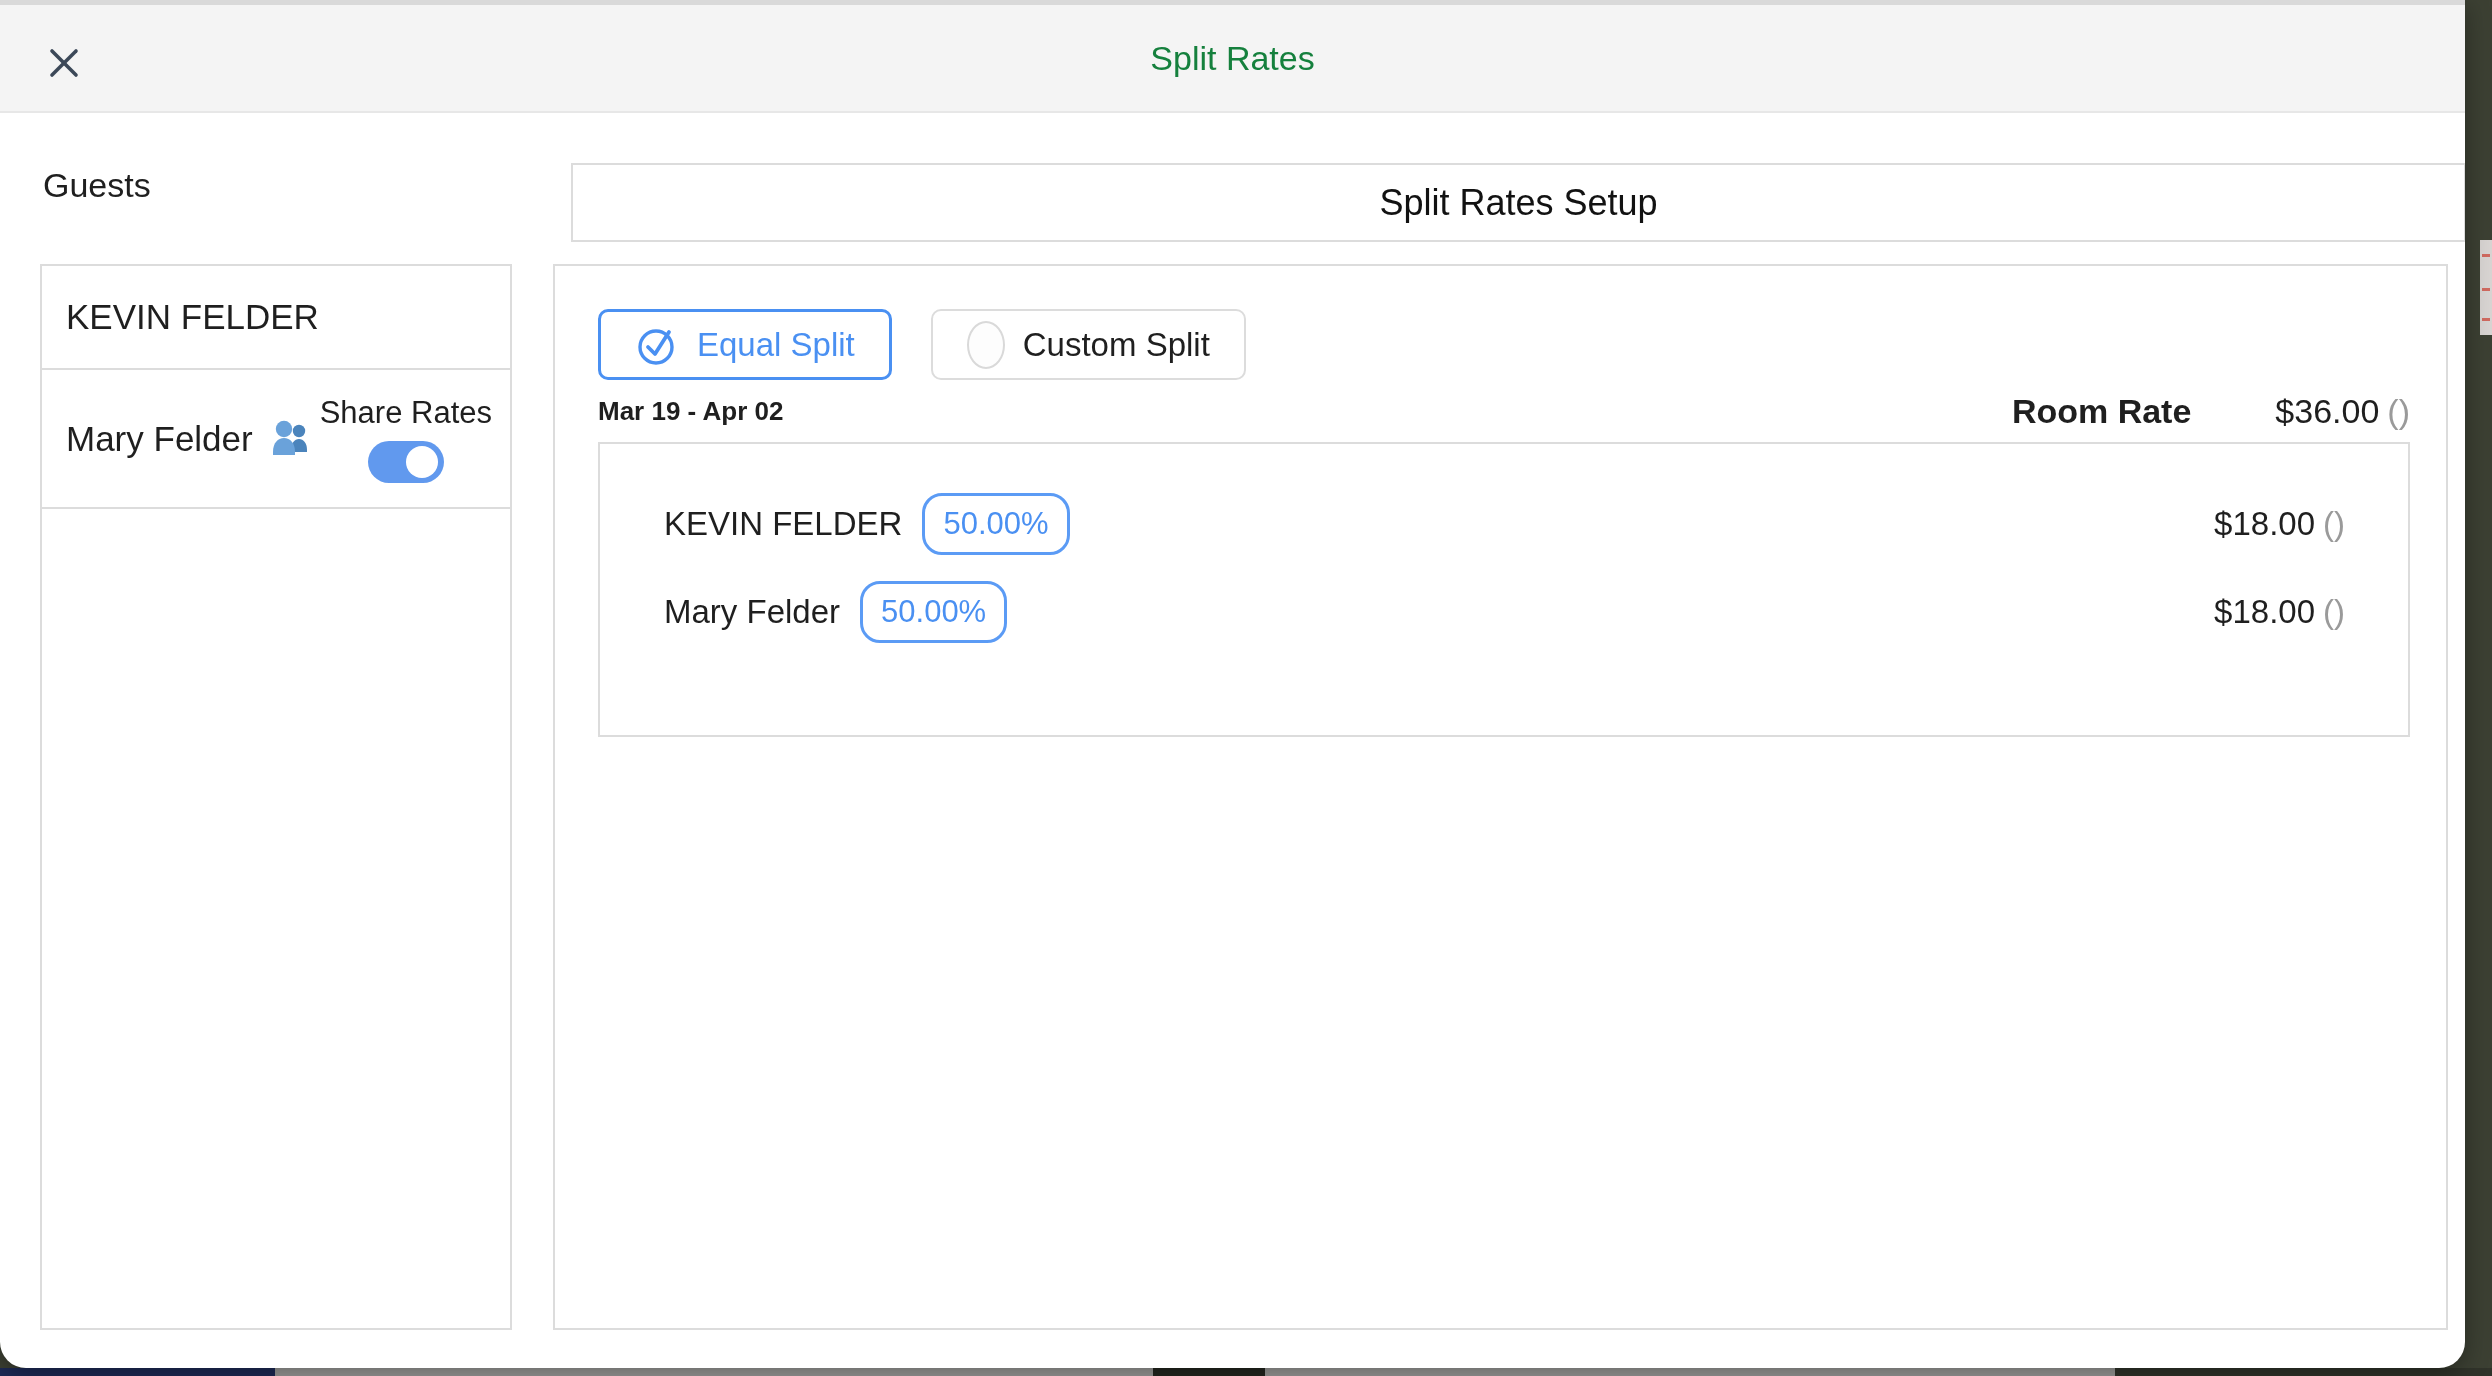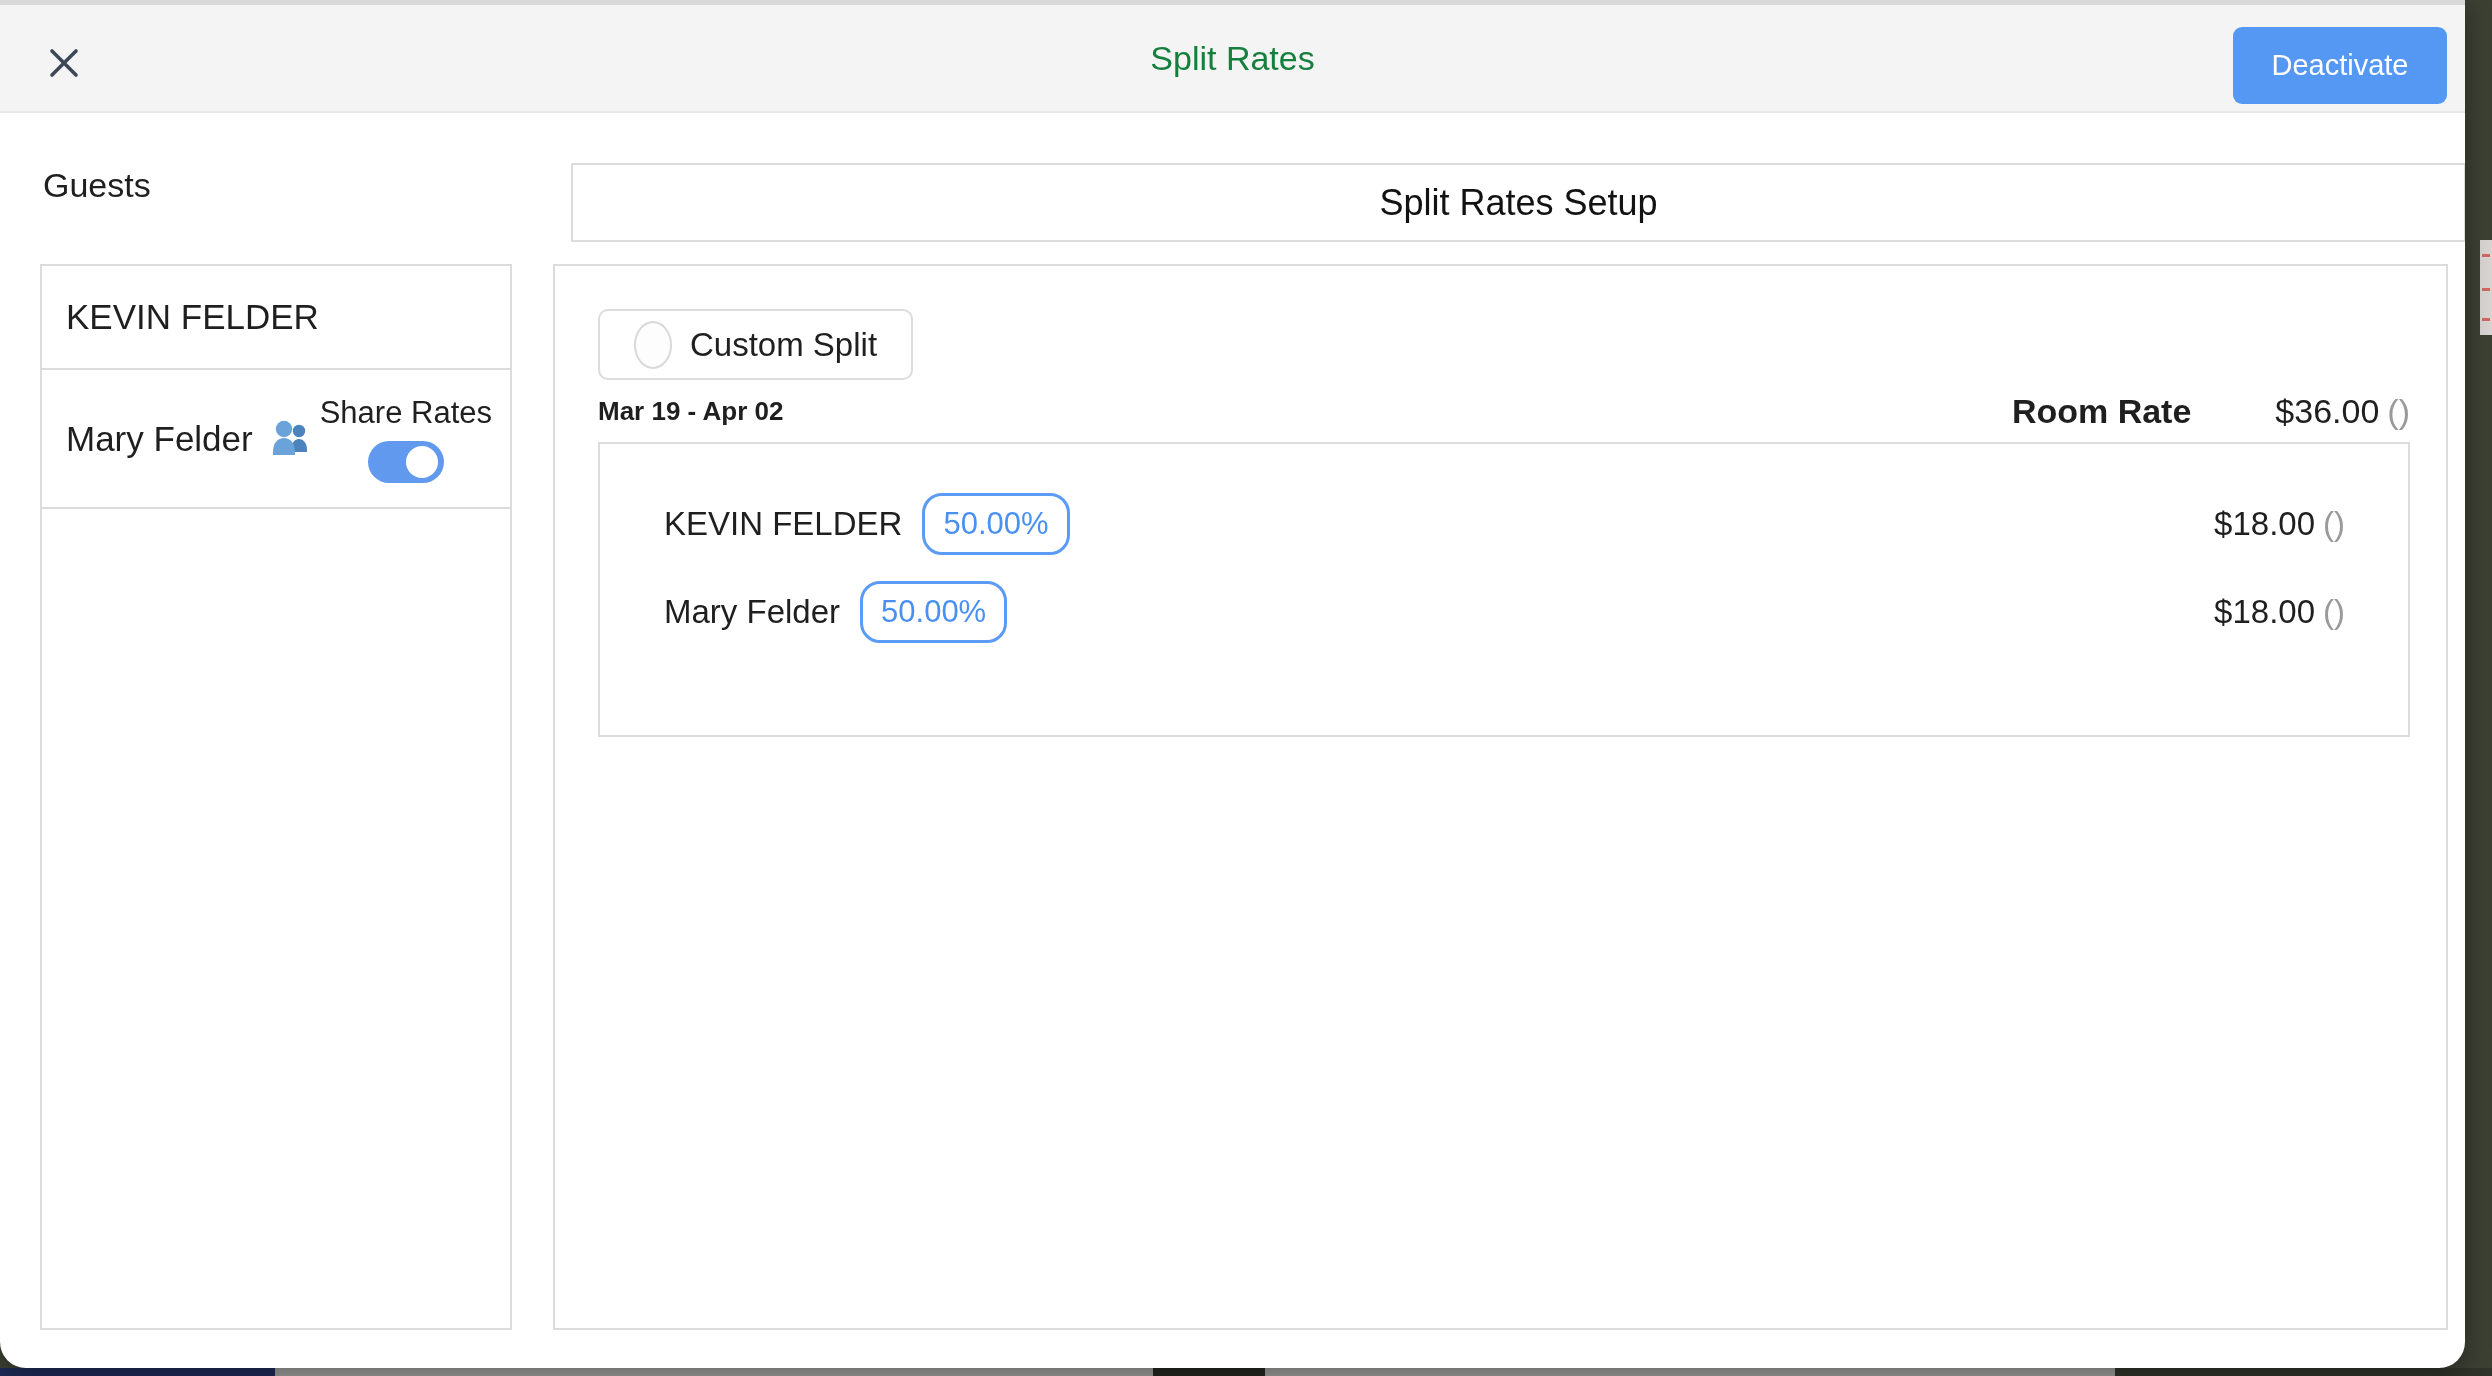--- a/index.html
+++ b/index.html
@@ -101,21 +101,20 @@
   <div class="modal">
 
     <div class="topbar">
       <div class="modal-title">Split Rates</div>
       <div class="close-btn">
         <svg width="34" height="34" viewBox="0 0 34 34">
           <line x1="5" y1="5" x2="29" y2="29" stroke="#3c4858" stroke-width="3.6" stroke-linecap="round"></line>
           <line x1="29" y1="5" x2="5" y2="29" stroke="#3c4858" stroke-width="3.6" stroke-linecap="round"></line>
         </svg>
       </div>
-      <button class="deactivate-btn">Deactivate</button>
     </div>
 
     <div class="guests-label">Guests</div>
 
     <div class="guest-panel">
       <div class="guest-row-primary">
         <span>KEVIN FELDER</span>
       </div>
       <div class="guest-row">
         <div class="guest-name-wrap">
@@ -138,20 +137,27 @@
       </div>
     </div>
 
     <div class="setup-header">
       <span>Split Rates Setup</span>
     </div>
 
     <div class="main-panel">
 
       <div class="split-mode-row">
+        <button class="mode-btn selected">
+          <svg width="44" height="44" viewBox="0 0 44 44">
+            <circle cx="21" cy="24" r="16" fill="none" stroke="#4a90f2" stroke-width="3.4"></circle>
+            <polyline points="13,24 20,31 34,9" fill="none" stroke="#4a90f2" stroke-width="3.8" stroke-linecap="round" stroke-linejoin="round"></polyline>
+          </svg>
+          <span>Equal Split</span>
+        </button>
         <button class="mode-btn unselected">
           <span class="radio-ellipse"></span>
           <span>Custom Split</span>
         </button>
       </div>
 
       <div class="date-row">
         <span class="date-range">Mar 19 - Apr 02</span>
         <span class="room-rate-label">Room Rate</span>
         <span class="room-rate-value">

